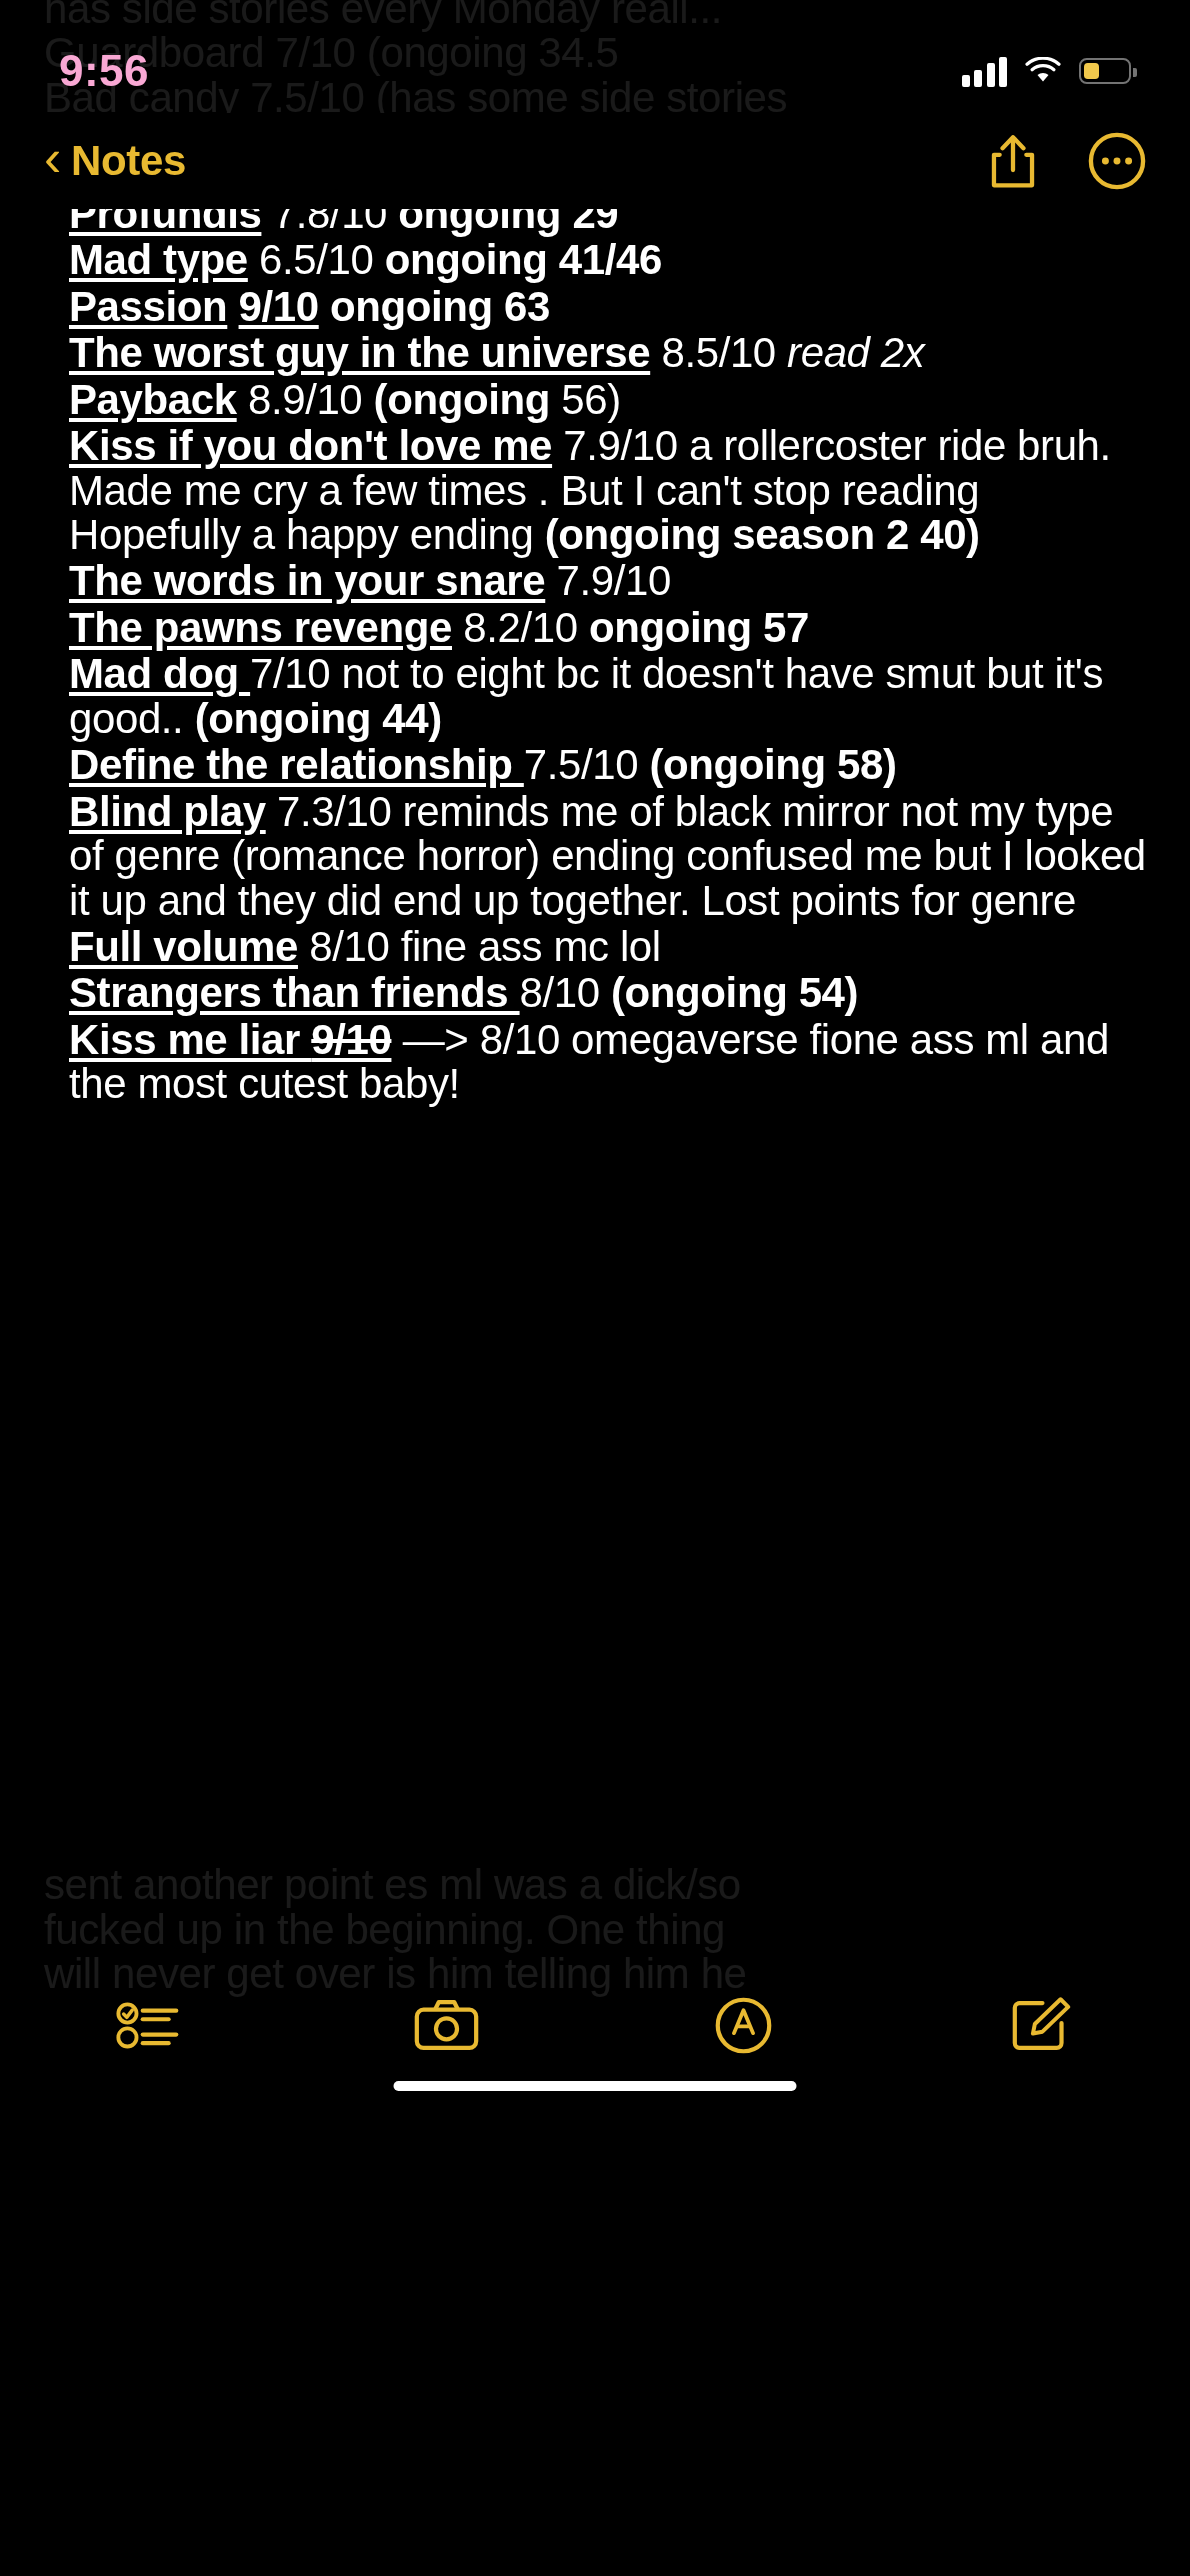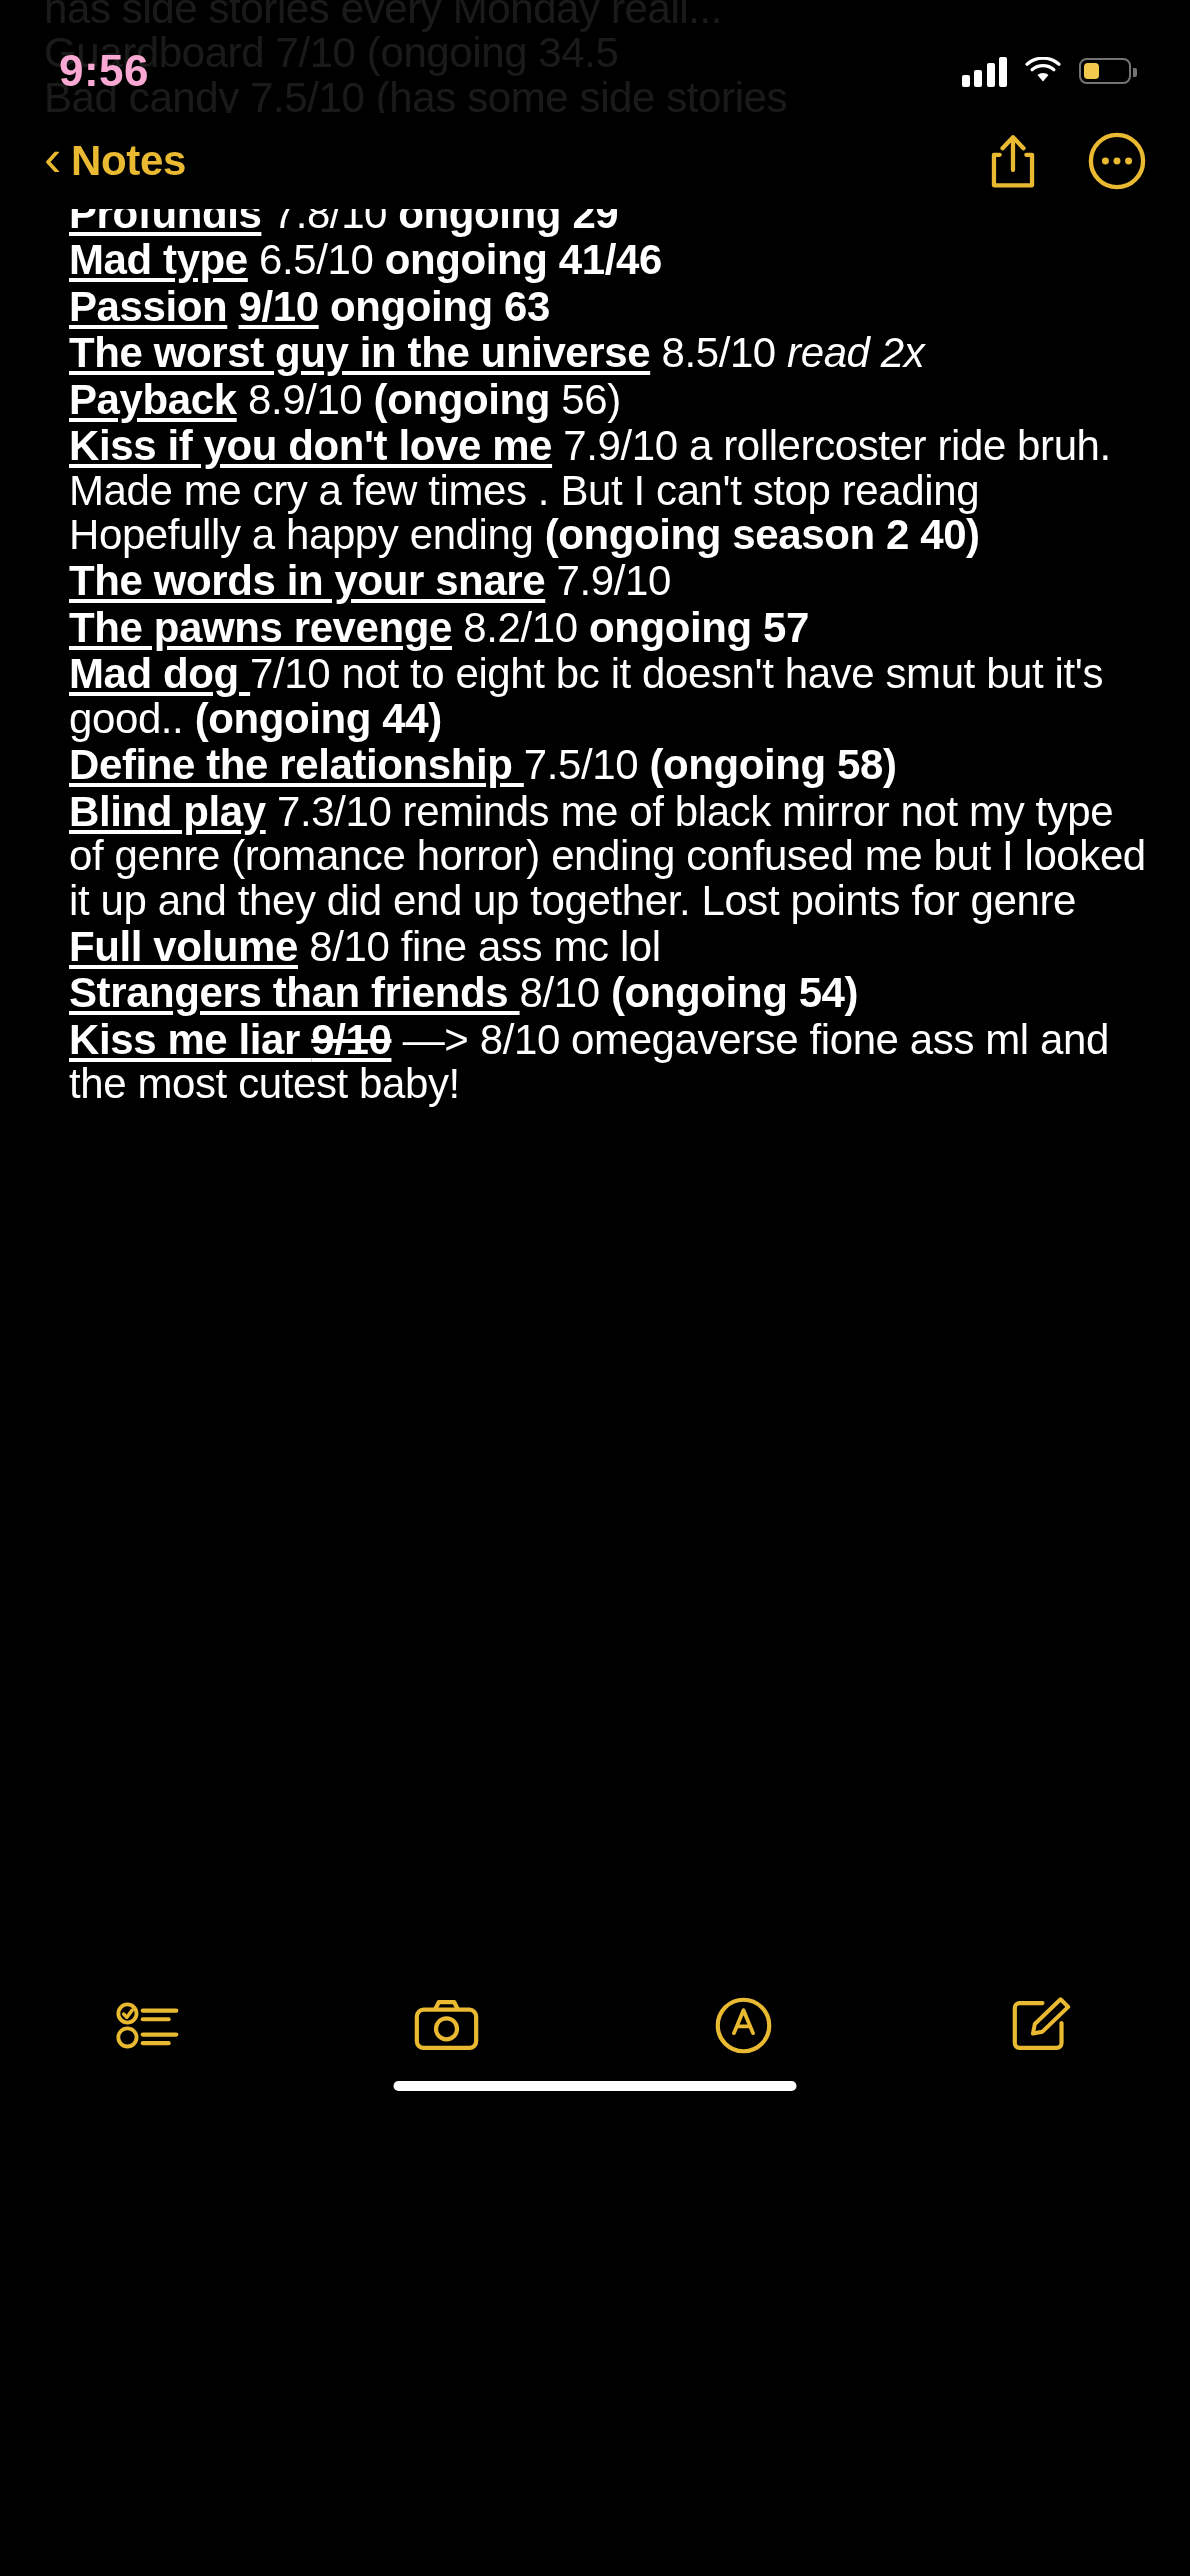--- a/index.html
+++ b/index.html
@@ -263,20 +263,25 @@
         <div class="line"><span class="u">The pawns revenge</span><span class=""> 8.2/10 </span><span class="b">ongoing 57</span></div>
         <div class="line"><span class="u">Mad dog </span><span class="">7/10 not to eight bc it doesn't have smut but it's good.. </span><span class="b">(ongoing 44)</span></div>
         <div class="line"><span class="u">Define the relationship </span><span class="">7.5/10 </span><span class="b">(ongoing 58)</span></div>
         <div class="line"><span class="u">Blind play</span><span class=""> 7.3/10 reminds me of black mirror not my type of genre (romance horror) ending confused me but I looked it up and they did end up together. Lost points for genre</span></div>
         <div class="line"><span class="u">Full volume</span><span class=""> 8/10 fine ass mc lol</span></div>
         <div class="line"><span class="u">Strangers than friends </span><span class="">8/10 </span><span class="b">(ongoing 54)</span></div>
         <div class="line"><span class="u">Kiss me liar </span><span class="u strike">9/10</span><span class=""> —&gt; 8/10 omegaverse fione ass ml and the most cutest baby!</span></div>
       </div>
   </div>
 
+  <div class="ghost ghost-bottom">
+    <div>sent another point es ml was a dick/so</div>
+    <div>fucked up in the beginning. One thing</div>
+    <div>will never get over is him telling him he</div>
+  </div>
 
   <div class="toolbar">
     <span class="tool">
       <svg viewBox="0 0 70 56" width="67" height="54">
         <circle cx="13" cy="16" r="9.5" stroke="#e8b931" stroke-width="4" fill="none"></circle>
         <path d="M9 16.5 L12.3 20 L18 12.5" stroke="#e8b931" stroke-width="3.6" fill="none" stroke-linecap="round" stroke-linejoin="round"></path>
         <circle cx="13" cy="41" r="9.5" stroke="#e8b931" stroke-width="4" fill="none"></circle>
         <path d="M29 13 H64" stroke="#e8b931" stroke-width="4.4" stroke-linecap="round"></path>
         <path d="M29 22 H56" stroke="#e8b931" stroke-width="4.4" stroke-linecap="round"></path>
         <path d="M29 38 H64" stroke="#e8b931" stroke-width="4.4" stroke-linecap="round"></path>

